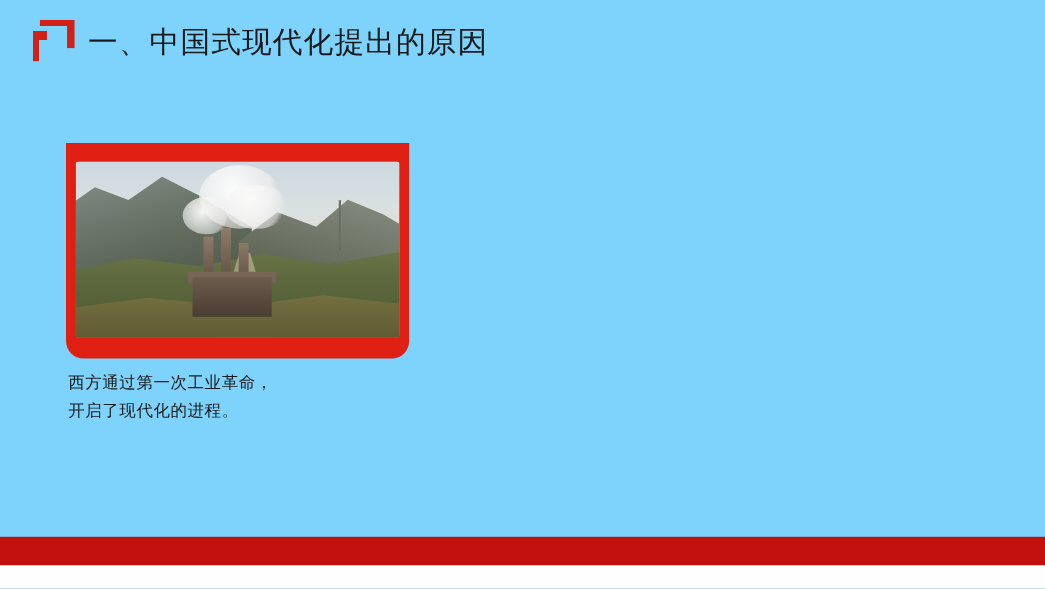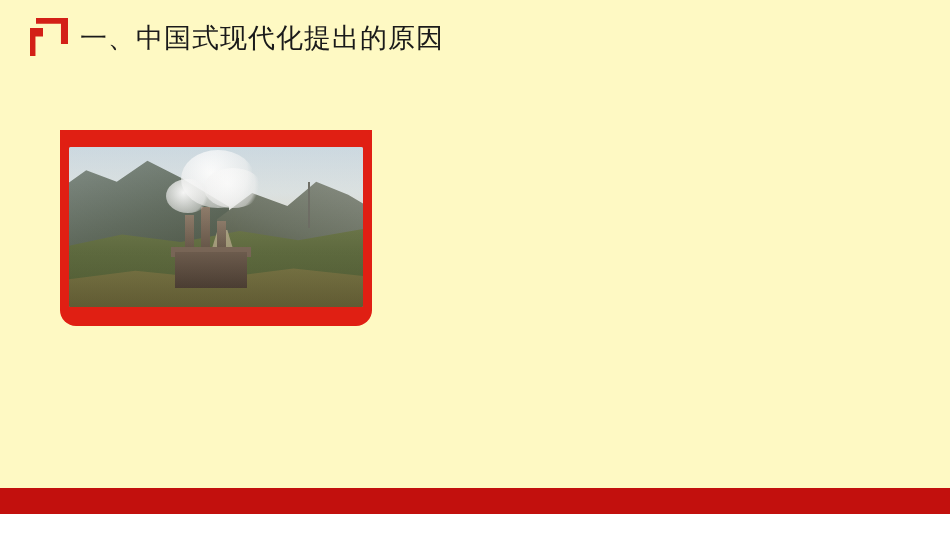--- a/index.html
+++ b/index.html
@@ -11,21 +11,21 @@
     height: 535px;
     background: #ffffff;
     font-family: "Liberation Sans", sans-serif;
     overflow: hidden;
     position: relative;
   }
   .slide {
     position: relative;
     width: 950px;
     height: 535px;
-    background: #fef9c3;
+    background: #7dd3fc;
     overflow: hidden;
   }
 
   
   .title-row {
     position: absolute;
     left: 30px;
     top: 18px;
     display: flex;
     align-items: center;
@@ -236,18 +236,20 @@
         <div class="fac-body"></div>
       </div>
       <div class="smoke a"></div>
       <div class="smoke b"></div>
       <div class="smoke c"></div>
       <div class="pole"></div>
       <div class="photo-tint"></div>
     </div>
   </div>
 
+  <div class="figure-caption" style="white-space: pre-line;">西方通过第一次工业革命，
+开启了现代化的进程。</div>
 
 
   <div class="bottom-red"></div>
   <div class="bottom-white"></div>
 
 </div>
 
 </body></html>

